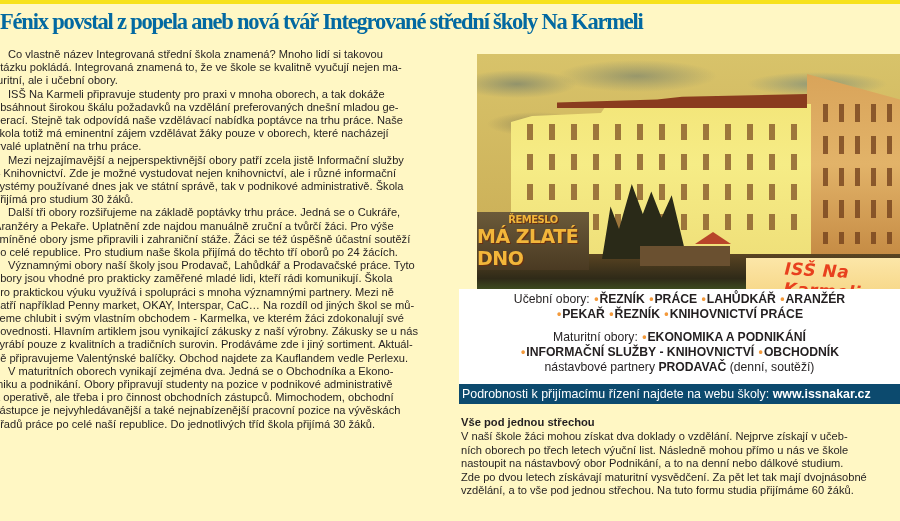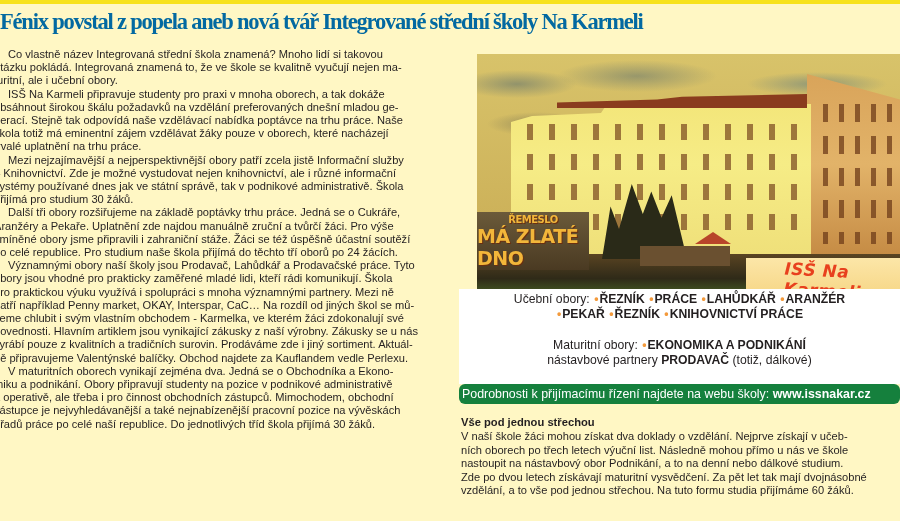--- a/index.html
+++ b/index.html
@@ -116,31 +116,30 @@
   .fields-box {
     position: absolute; left: 459px; top: 289px; width: 441px; height: 95px;
     background: #ffffff;
     text-align: center;
     color: #231f20;
   }
   .fields-box .row { font-size: 12.2px; line-height: 15px; white-space: nowrap; }
   .fields-box .row b { font-weight: bold; }
   .dot { color: #f39a3c; font-weight: bold; margin: 0 1px; }
   .row1 { padding-top: 3px; }
-  .row3 { margin-top: 16px; }
+  .row3 { margin-top: 8px; }
   .orange-bar {
     position: absolute; left: 459px; top: 384px; width: 441px; height: 20px;
-    background: #15803d;
+    background: #0c4a6e;
     color: #ffffff;
     font-size: 12.4px;
     line-height: 20px;
     padding-left: 3px;
     white-space: nowrap;
     overflow: hidden;
-    border-radius: 6px;
   }
   .orange-bar b { font-weight: bold; }
   .right-text {
     position: absolute; left: 461px; top: 416px; width: 450px;
     font-size: 11.1px; line-height: 13.4px;
     text-align: justify;
     color: #231f20;
     white-space: nowrap;
   }
   .right-text h3 { font-size: 11.2px; font-weight: bold; margin-bottom: 1px; }
@@ -216,23 +215,27 @@
   <div class="row">
     <span class="dot">•</span><b>PEKAŘ</b>
     <span class="dot">•</span><b>ŘEZNÍK</b>
     <span class="dot">•</span><b>KNIHOVNICTVÍ PRÁCE</b>
   </div>
   <div class="row row3">
     <span>Maturitní obory:</span>
     <span class="dot">•</span><b>EKONOMIKA A PODNIKÁNÍ</b>
   </div>
   <div class="row">
+    <span class="dot">•</span><b>INFORMAČNÍ SLUŽBY - KNIHOVNICTVÍ</b>
+    <span class="dot">•</span><b>OBCHODNÍK</b>
+  </div>
+  <div class="row">
     <span>nástavbové partnery</span>
     <b>PRODAVAČ</b>
-    <span>(totiž, dálkové)</span>
+    <span>(denní, soutěží)</span>
   </div>
 </div>
 
 <div class="orange-bar">
   <span>Podrobnosti k přijímacímu řízení najdete na webu školy:</span>
   <b>www.issnakar.cz</b>
 </div>
 
 <div class="right-text">
   <h3>Vše pod jednou střechou</h3>

